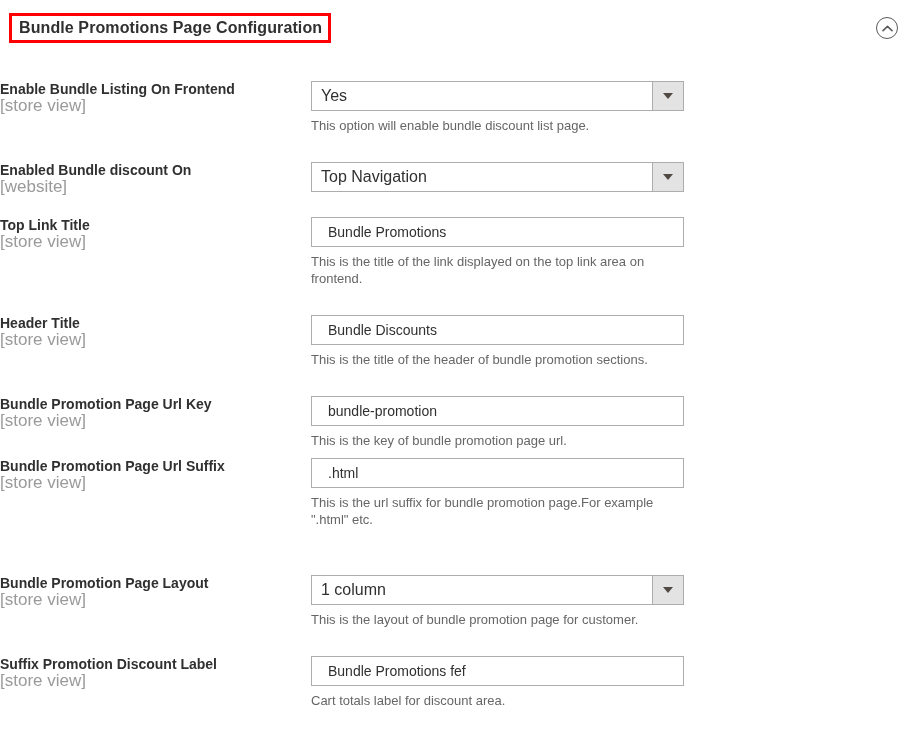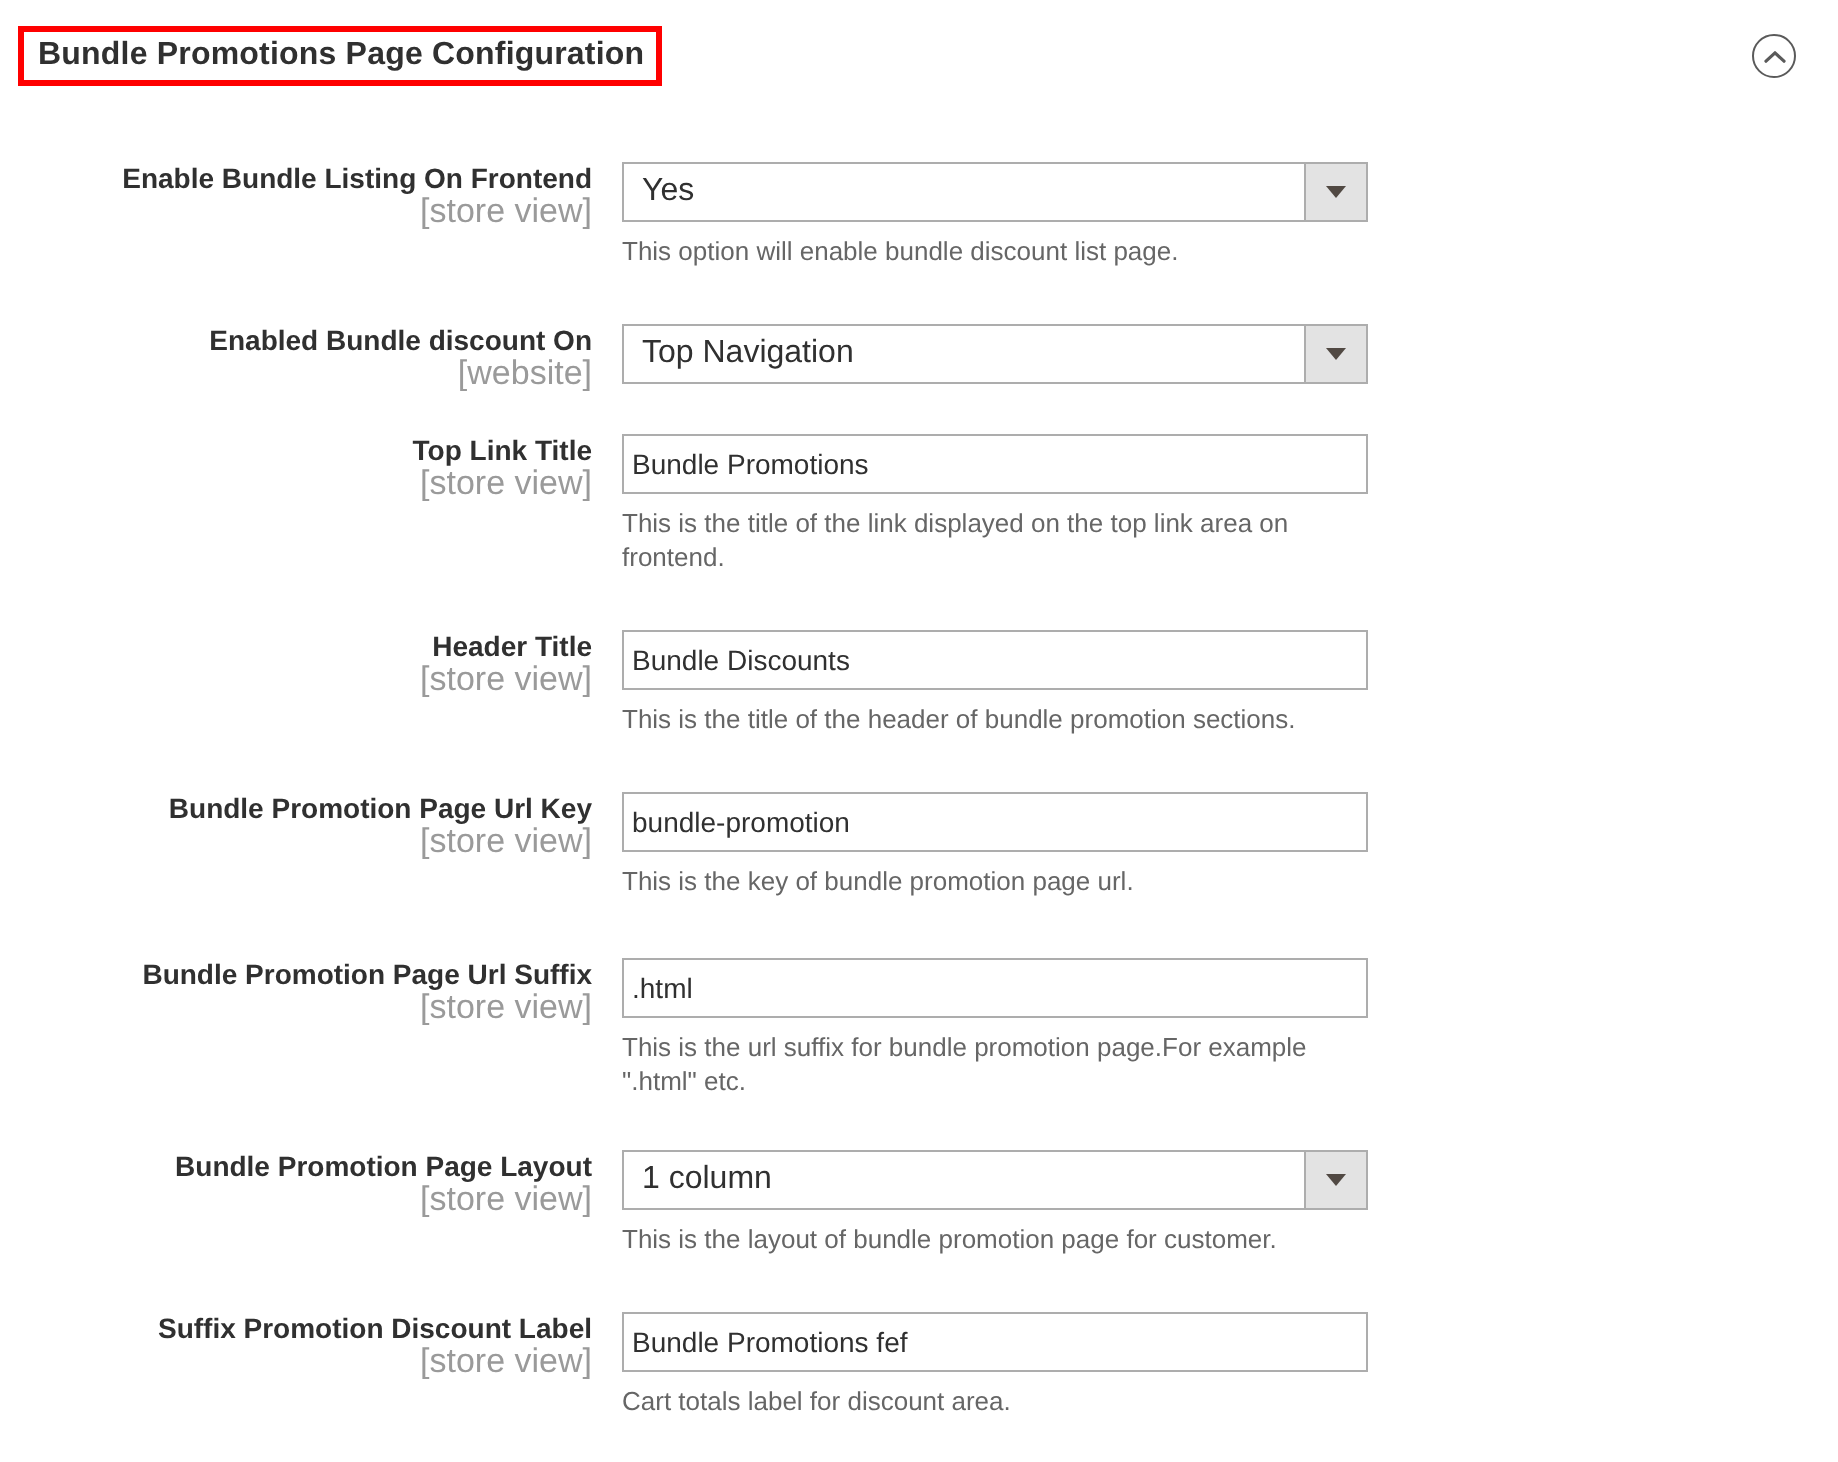--- a/index.html
+++ b/index.html
@@ -76,21 +76,21 @@
   }
   .field-row {
     position: relative;
     display: flex;
     align-items: flex-start;
     margin-bottom: 0;
   }
   .label-col {
     width: 296px;
     flex: 0 0 296px;
-    text-align: right;
+    text-align: left;
     padding-right: 0;
     box-sizing: border-box;
   }
   .field-label {
     display: block;
     font-size: 14px;
     font-weight: bold;
     color: #303030;
     line-height: 17px;
   }
@@ -110,21 +110,21 @@
 
   .text-input {
     width: 373px;
     height: 30px;
     box-sizing: border-box;
     border: 1px solid #adadad;
     background: #ffffff;
     font-family: "Liberation Sans", sans-serif;
     font-size: 14px;
     color: #303030;
-    padding: 0 4px;
+    padding: 0 16px;
     line-height: 28px;
     outline: none;
     display: block;
   }
 
   .select-wrap {
     position: relative;
     width: 373px;
     height: 30px;
     display: block;
@@ -241,21 +241,21 @@
       <div class="field-row" style="position: absolute; left: 0px; top: 340px; width: 919px;">
         <div class="label-col">
           <label class="field-label">Bundle Promotion Page Url Key</label>
           <span class="field-scope">[store view]</span>
         </div>
         <div class="control-col">
           <input type="text" class="text-input" value="bundle-promotion" style="">
           <div class="help-text">This is the key of bundle promotion page url.</div>
         </div>
       </div>
-      <div class="field-row" style="position: absolute; left: 0px; top: 423px; width: 919px;">
+      <div class="field-row" style="position: absolute; left: 0px; top: 402px; width: 919px;">
         <div class="label-col">
           <label class="field-label">Bundle Promotion Page Url Suffix</label>
           <span class="field-scope">[store view]</span>
         </div>
         <div class="control-col">
           <input type="text" class="text-input" value=".html" style="">
           <div class="help-text">This is the url suffix for bundle promotion page.For example ".html" etc.</div>
         </div>
       </div>
       <div class="field-row" style="position: absolute; left: 0px; top: 519px; width: 919px;">

